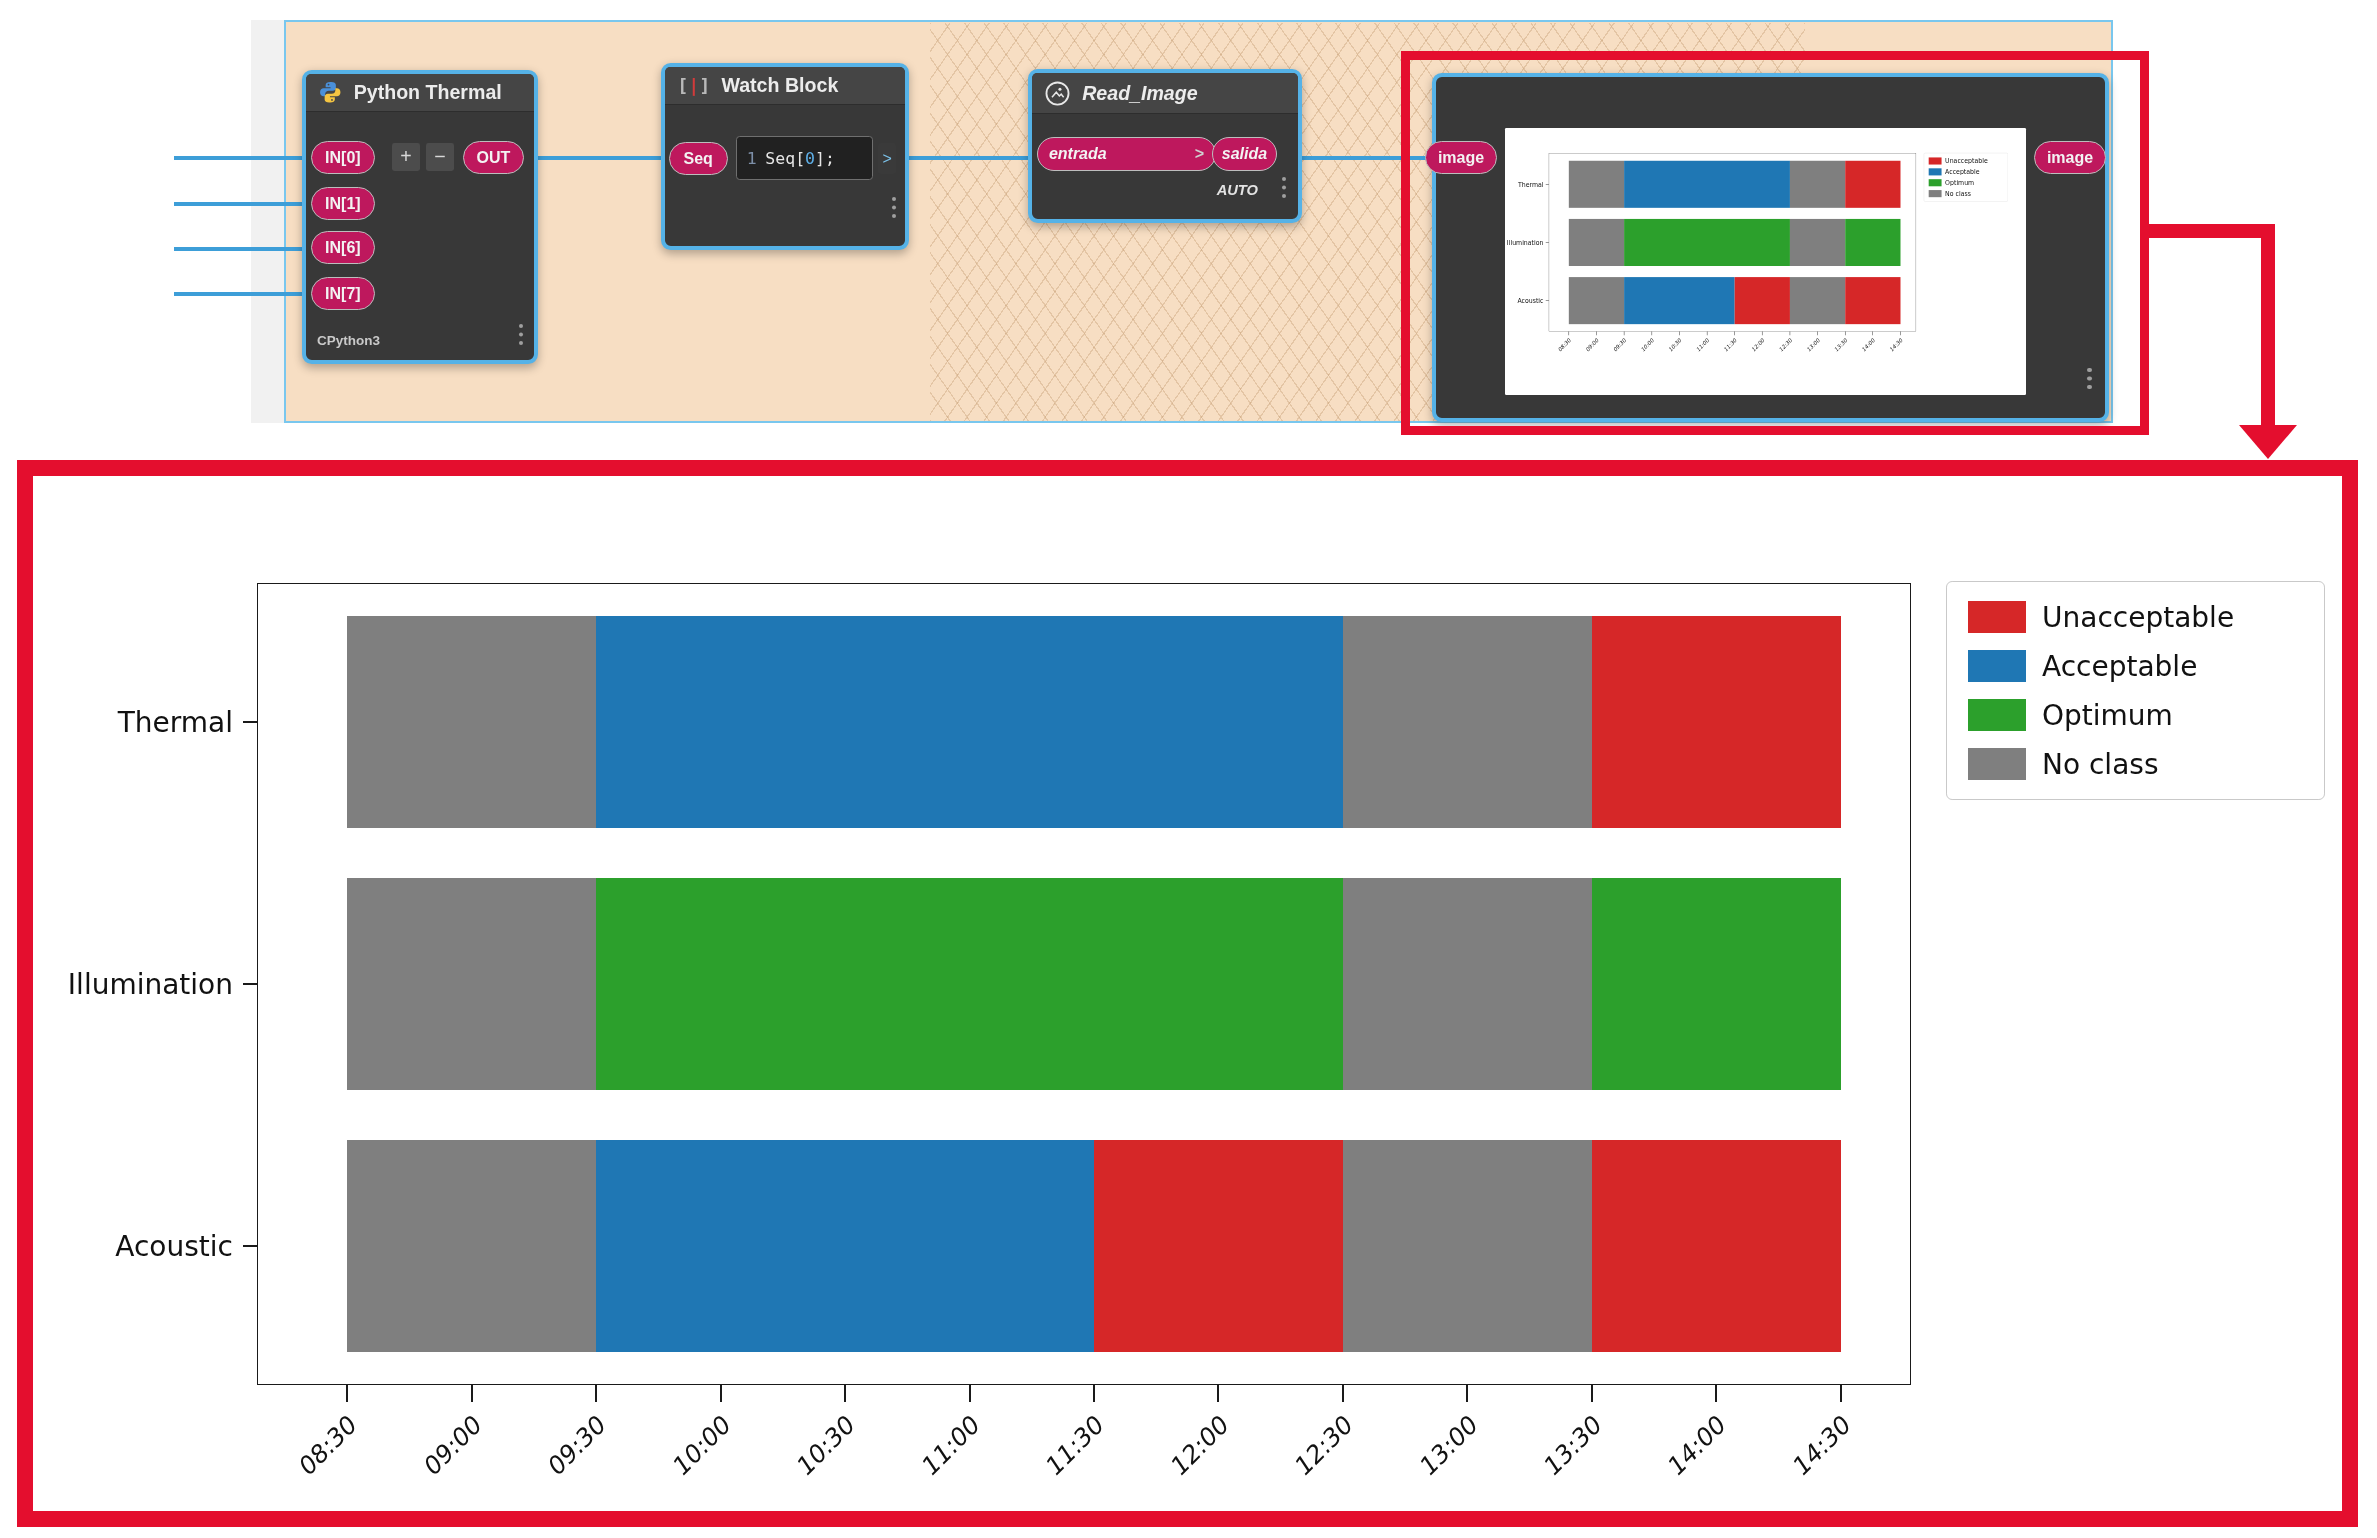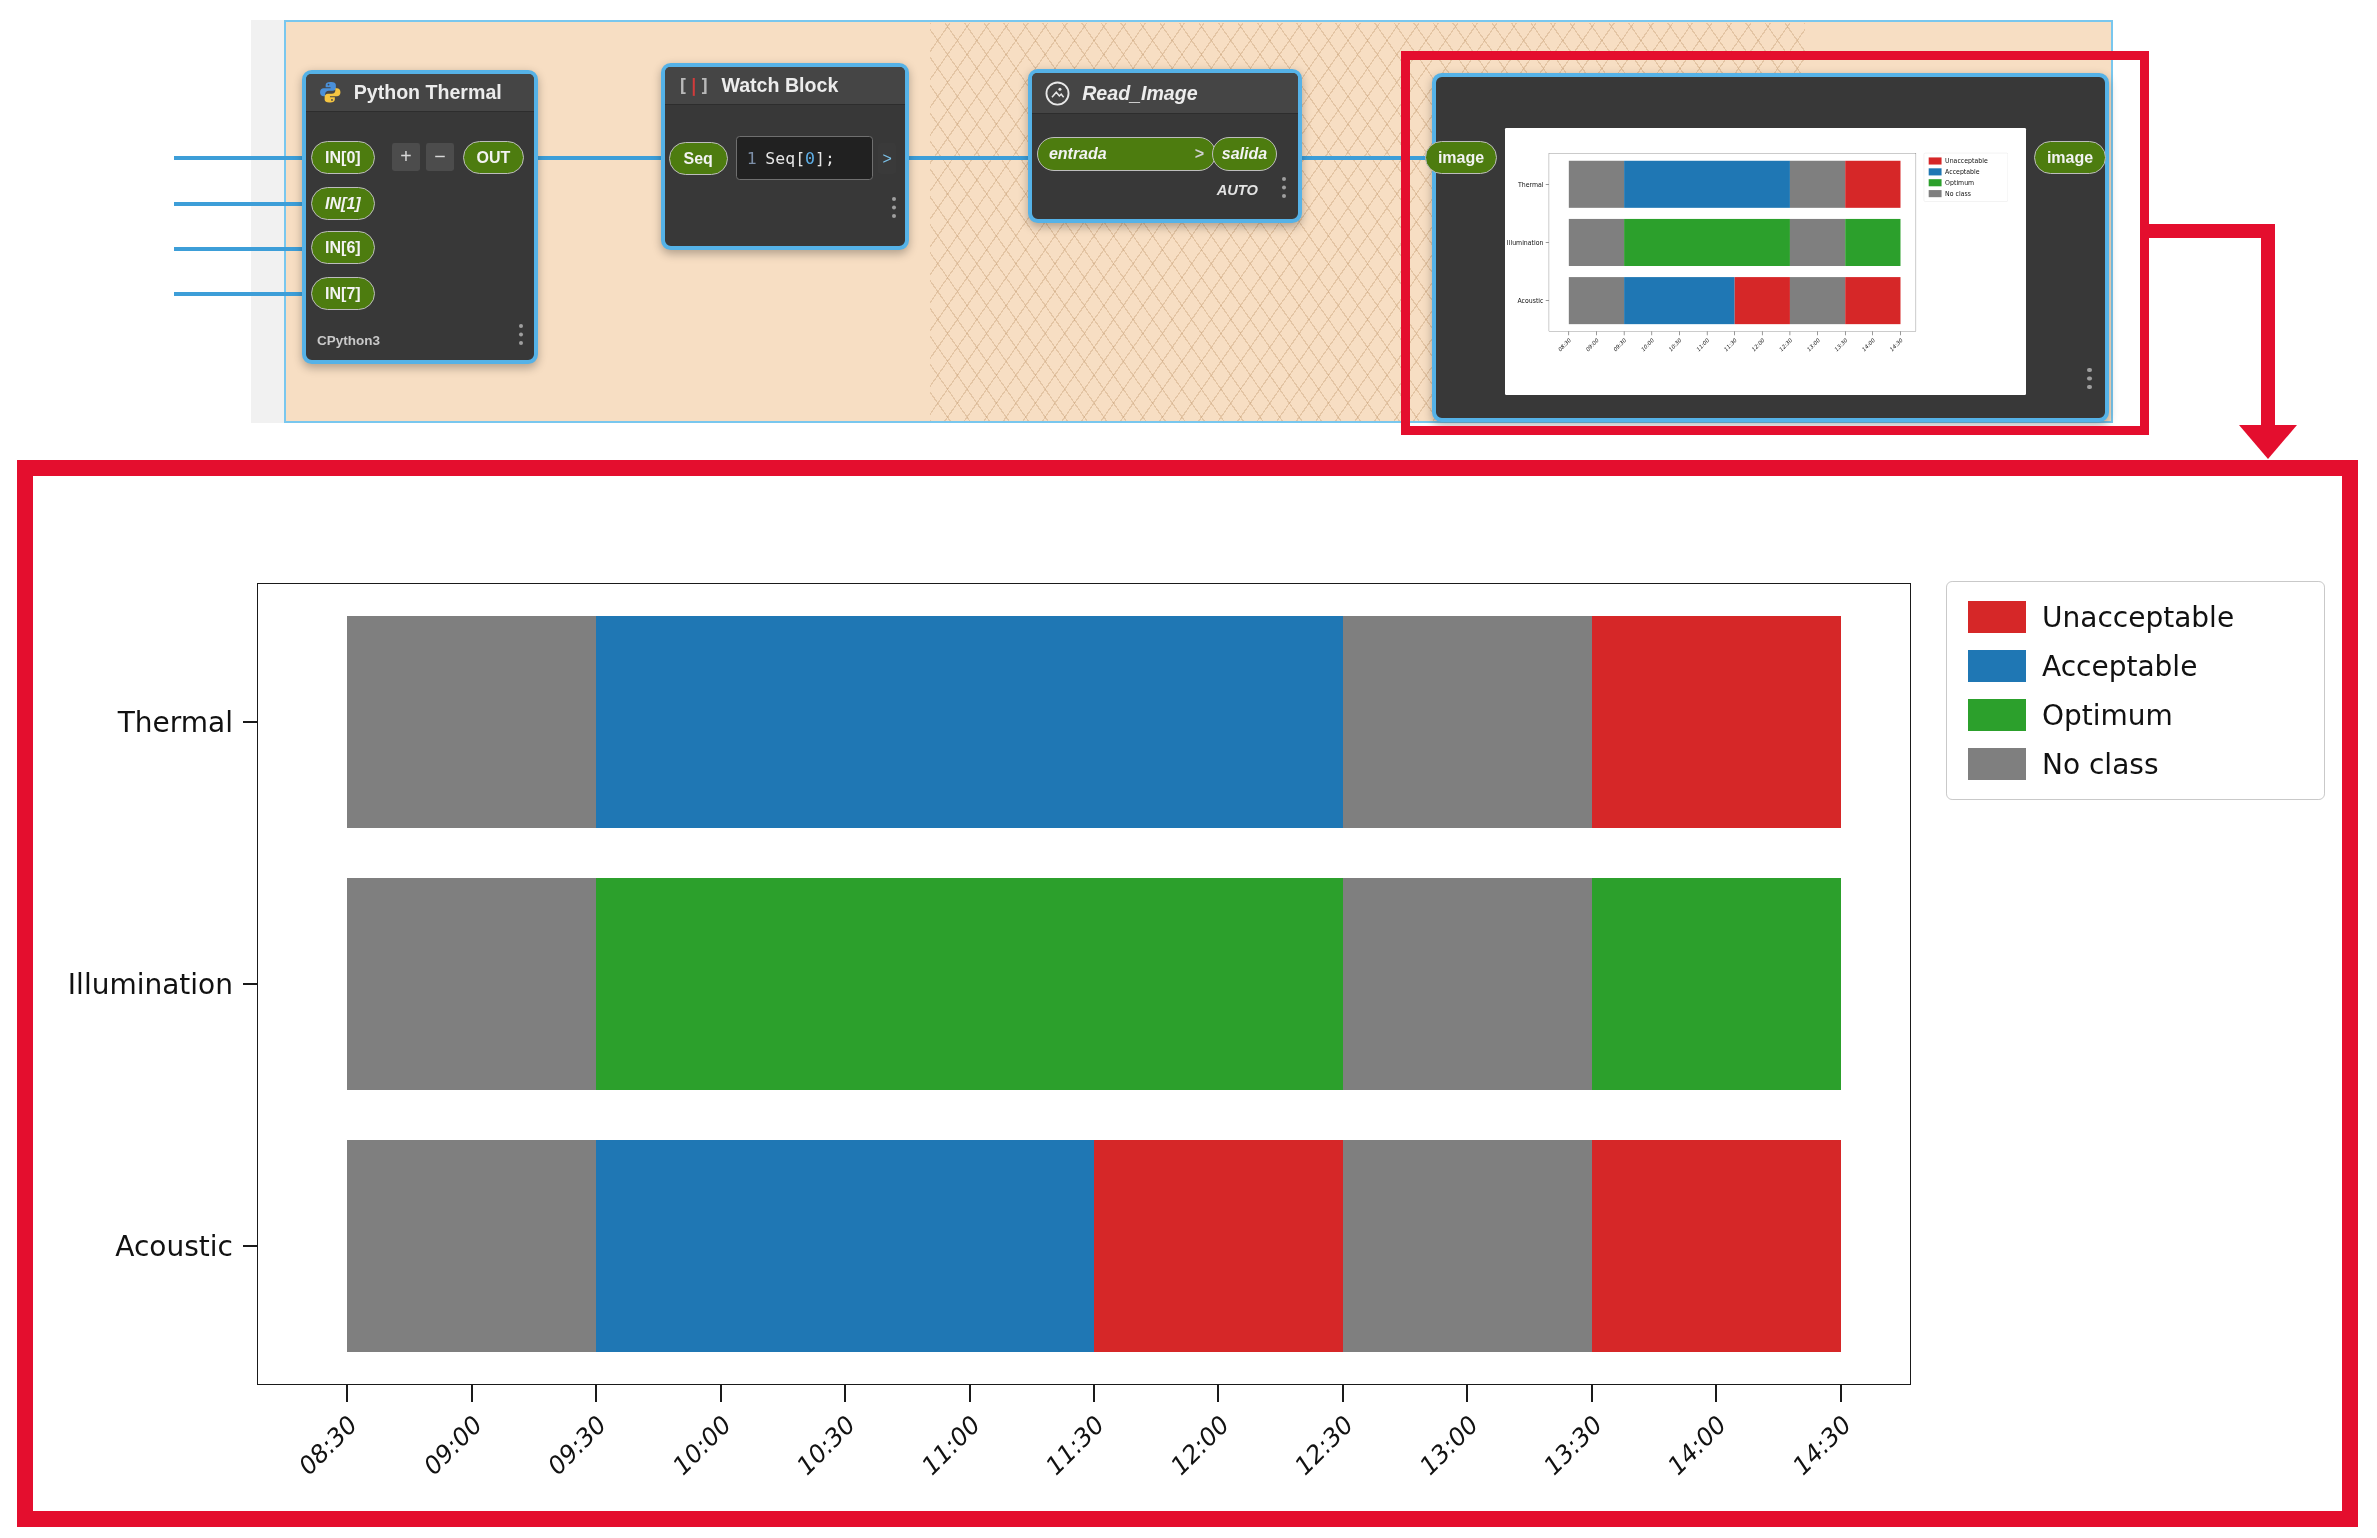--- a/index.html
+++ b/index.html
@@ -14,21 +14,21 @@
     background-image:
       repeating-linear-gradient(55deg,rgba(196,156,114,.38) 0 1.2px,transparent 1.2px 16px),
       repeating-linear-gradient(-55deg,rgba(196,156,114,.38) 0 1.2px,transparent 1.2px 16px);}
   .wire{position:absolute;height:3.7px;background:#3d9ed8;}
 
   .node{position:absolute;background:#383838;border:4.3px solid #55b2e7;border-radius:9.8px;
         box-shadow:0 3.7px 9.8px rgba(0,0,0,.28);box-sizing:content-box;}
   .node-header{position:absolute;left:0;top:0;right:0;height:37px;background:#454545;
         border-radius:4.9px 4.9px 0 0;border-bottom:1.8px solid #2d2d2d;display:flex;align-items:center;
         gap:11px;padding:0 12.2px;color:#ececec;font-size:19.6px;font-weight:bold;}
-  .pill{position:absolute;background:#4d7c0f;border:1.2px solid #bdbdbd;border-radius:17px;
+  .pill{position:absolute;background:#be185d;border:1.2px solid #bdbdbd;border-radius:17px;
         color:#f3f3f3;font-size:16px;font-weight:bold;display:flex;align-items:center;
         justify-content:center;box-sizing:border-box;}
   .sqbtn{position:absolute;background:#4c4c4c;color:#d8d8d8;font-size:19.6px;line-height:1;
         display:flex;align-items:center;justify-content:center;border-radius:2.4px;}
   .vdots{position:absolute;width:4.3px;height:4.3px;border-radius:50%;background:#9f9f9f;
         box-shadow:0 8.6px 0 #9f9f9f,0 17px 0 #9f9f9f;}
   .node-footer{position:absolute;color:#c9c9c9;font-size:13.5px;font-weight:bold;}
   .codebox{position:absolute;background:#212121;border:1.2px solid #6f6f6f;border-radius:3.7px;
         display:flex;align-items:center;padding:0 9.8px;gap:8.6px;box-sizing:border-box;
         font-family:"DejaVu Sans Mono","Liberation Mono",monospace;font-size:16.5px;color:#e6e6e6;}
@@ -95,21 +95,21 @@
     <div class="node-header">
       <span style="display:flex;">
         <svg width="24.5" height="24.5" viewBox="0 0 24 24">
           <path fill="#4a90d9" d="M12 2c-2.8 0-4.5 1.2-4.5 3v2.2h4.8v1H5.5C3.6 8.2 2 9.7 2 12.1s1.6 3.9 3.5 3.9H7v-2.2c0-1.9 1.6-3.3 3.5-3.3h4c1.6 0 3-1.3 3-3V5c0-1.8-1.7-3-4.5-3h-1zm-1.7 1.6a.9.9 0 1 1 0 1.8.9.9 0 0 1 0-1.8z"></path>
           <path fill="#f5c542" d="M12 22c2.8 0 4.5-1.2 4.5-3v-2.2h-4.8v-1h6.8c1.9 0 3.5-1.5 3.5-3.9s-1.6-3.9-3.5-3.9H17v2.2c0 1.9-1.6 3.3-3.5 3.3h-4c-1.6 0-3 1.3-3 3V19c0 1.8 1.7 3 4.5 3h1zm1.7-1.6a.9.9 0 1 1 0-1.8.9.9 0 0 1 0 1.8z"></path>
         </svg>
       </span>
       <span>Python Thermal</span>
     </div>
     <div class="pill" style="left:4.9px;top:67px;width:64px;height:33px;">IN[0]</div>
-    <div class="pill" style="left:4.9px;top:113px;width:64px;height:33px;font-style:italic;">IN[1]</div>
+    <div class="pill" style="left:4.9px;top:113px;width:64px;height:33px;">IN[1]</div>
     <div class="pill" style="left:4.9px;top:157px;width:64px;height:33px;">IN[6]</div>
     <div class="pill" style="left:4.9px;top:203px;width:64px;height:33px;">IN[7]</div>
     <div class="sqbtn" style="left:86px;top:69px;width:28px;height:28px;">+</div>
     <div class="sqbtn" style="left:120px;top:69px;width:28px;height:28px;">−</div>
     <div class="pill" style="left:157px;top:67px;width:61px;height:33px;">OUT</div>
     <div class="node-footer" style="left:11px;top:259px;">CPython3</div>
     <div class="vdots" style="right:11px;top:250px;"></div>
   </div>
 
   <div class="node" style="left:661px;top:63px;width:240px;height:179px;">

